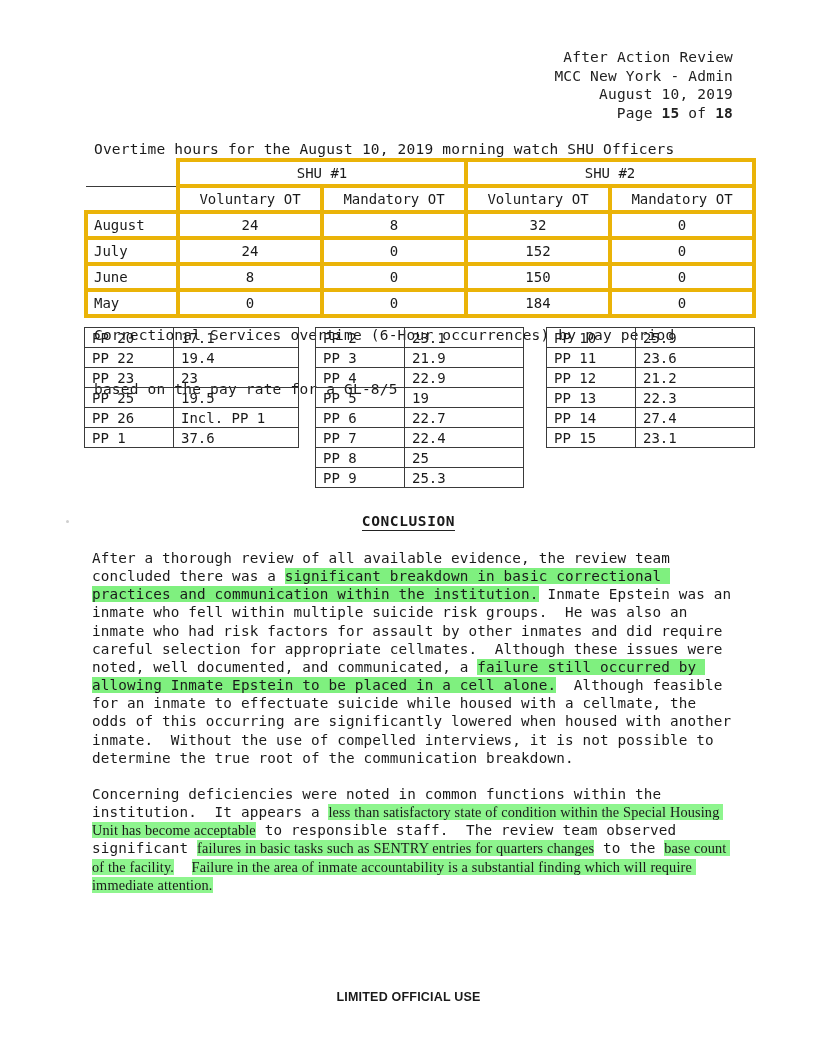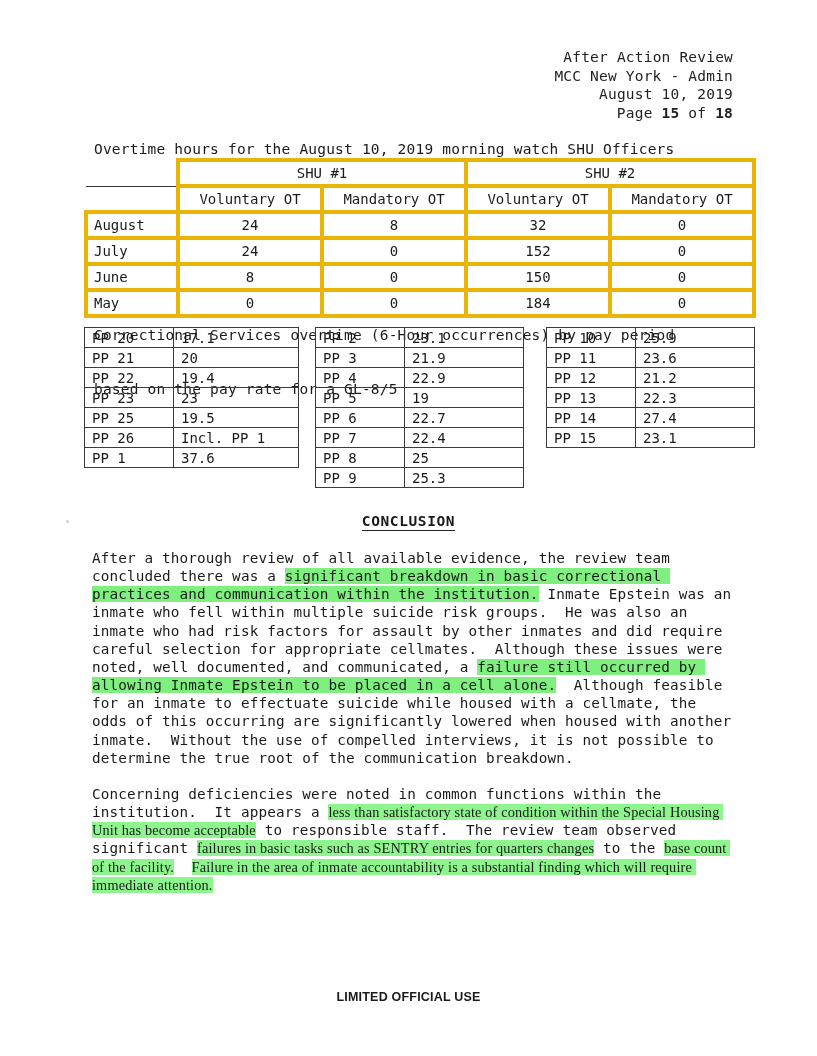--- a/index.html
+++ b/index.html
@@ -245,24 +245,20 @@
   </div>
 
   <div class="pp-wrap">
     <table class="pp c1">
       <tbody>
         <tr>
             <td class="lab">PP 20</td>
             <td class="val">17.1</td>
           </tr>
         <tr>
-            <td class="lab">PP 21</td>
-            <td class="val">20</td>
-          </tr>
-        <tr>
             <td class="lab">PP 22</td>
             <td class="val">19.4</td>
           </tr>
         <tr>
             <td class="lab">PP 23</td>
             <td class="val">23</td>
           </tr>
         <tr>
             <td class="lab">PP 25</td>
             <td class="val">19.5</td>

